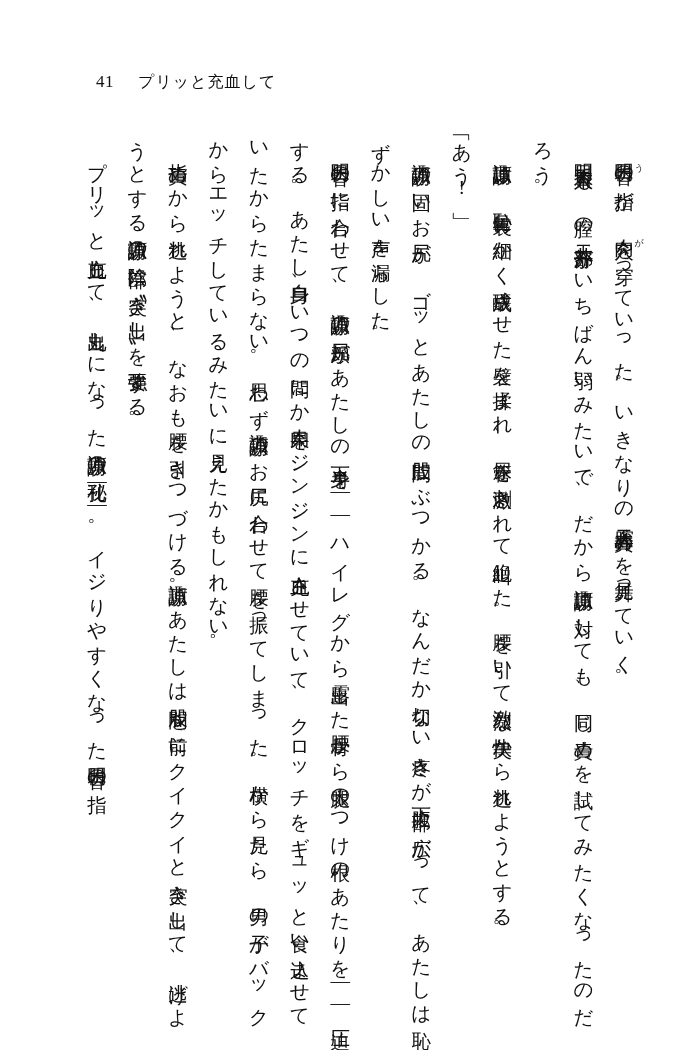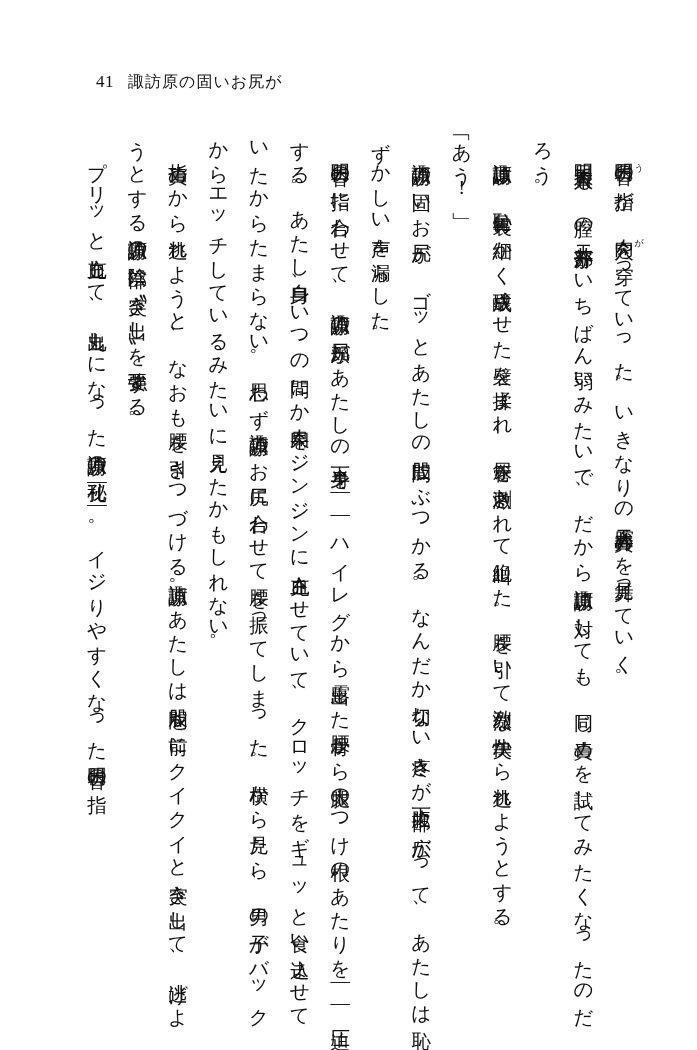--- a/index.html
+++ b/index.html
@@ -23,21 +23,21 @@
     box-sizing: border-box;
   }
 
   
   .running-head {
     position: absolute;
     top: 72px;
     left: 96px;
     display: flex;
     align-items: baseline;
-    gap: 14px;
+    gap: 24px;
     white-space: nowrap;
   }
   .running-head .folio {
     font-size: 17px;
     letter-spacing: 0.5px;
   }
   .running-head .chapter {
     font-size: 16px;
     letter-spacing: 1px;
   }
@@ -77,21 +77,21 @@
     letter-spacing: 0;
   }
 </style>
 </head>
 <body>
 
 <div class="page">
 
   <div class="running-head">
     <span class="folio">41</span>
-    <span class="chapter">諏訪原の固いお尻が</span>
+    <span class="chapter">プリッと充血して</span>
   </div>
 
   <div class="body-text">
     <p class="indent"><ruby>明日香の指が、肉穴を<rb>穿</rb><rt>うが</rt></ruby>っていった。いきなりの膣天井責めを見舞っていく。</p>
     <p class="indent">明日香本人も、膣の天井部分がいちばん弱いみたいで、だから諏訪原に対しても、同じ責めを試してみたくなったのだろう。</p>
     <p class="indent">諏訪原は、恥骨裏に細かく醸成させた襞を揉まれ、尿管を刺激されて絶叫した。腰を引いて激烈な快美から逃れようとする。</p>
     <p>「あう!」</p>
     <p class="indent">諏訪原の固いお尻が、ゴッとあたしの股間にぶつかる。なんだか切ない疼きが下腹部に広がって、あたしは恥ずかしい声を漏らした。</p>
     <p class="indent">明日香の指に合わせて、諏訪原の尻頬があたしの下半身を——ハイレグから露出した腰骨から太腿のつけ根のあたりを——圧迫する。あたし自身、いつの間にか肉果をジンジンに充血させていて、クロッチをギュッと食い込ませていたからたまらない。思わず諏訪原のお尻に合わせて腰を振ってしまった。横から見たら、男の子がバックからエッチしているみたいに見えたかもしれない。</p>
     <p class="indent">指責めから逃れようと、なおも腰を引きつづける諏訪原。あたしは股間を前にクイクイと突き出して、逃げようとする諏訪原の陰部に〝突き出し〟を強要する。</p>

